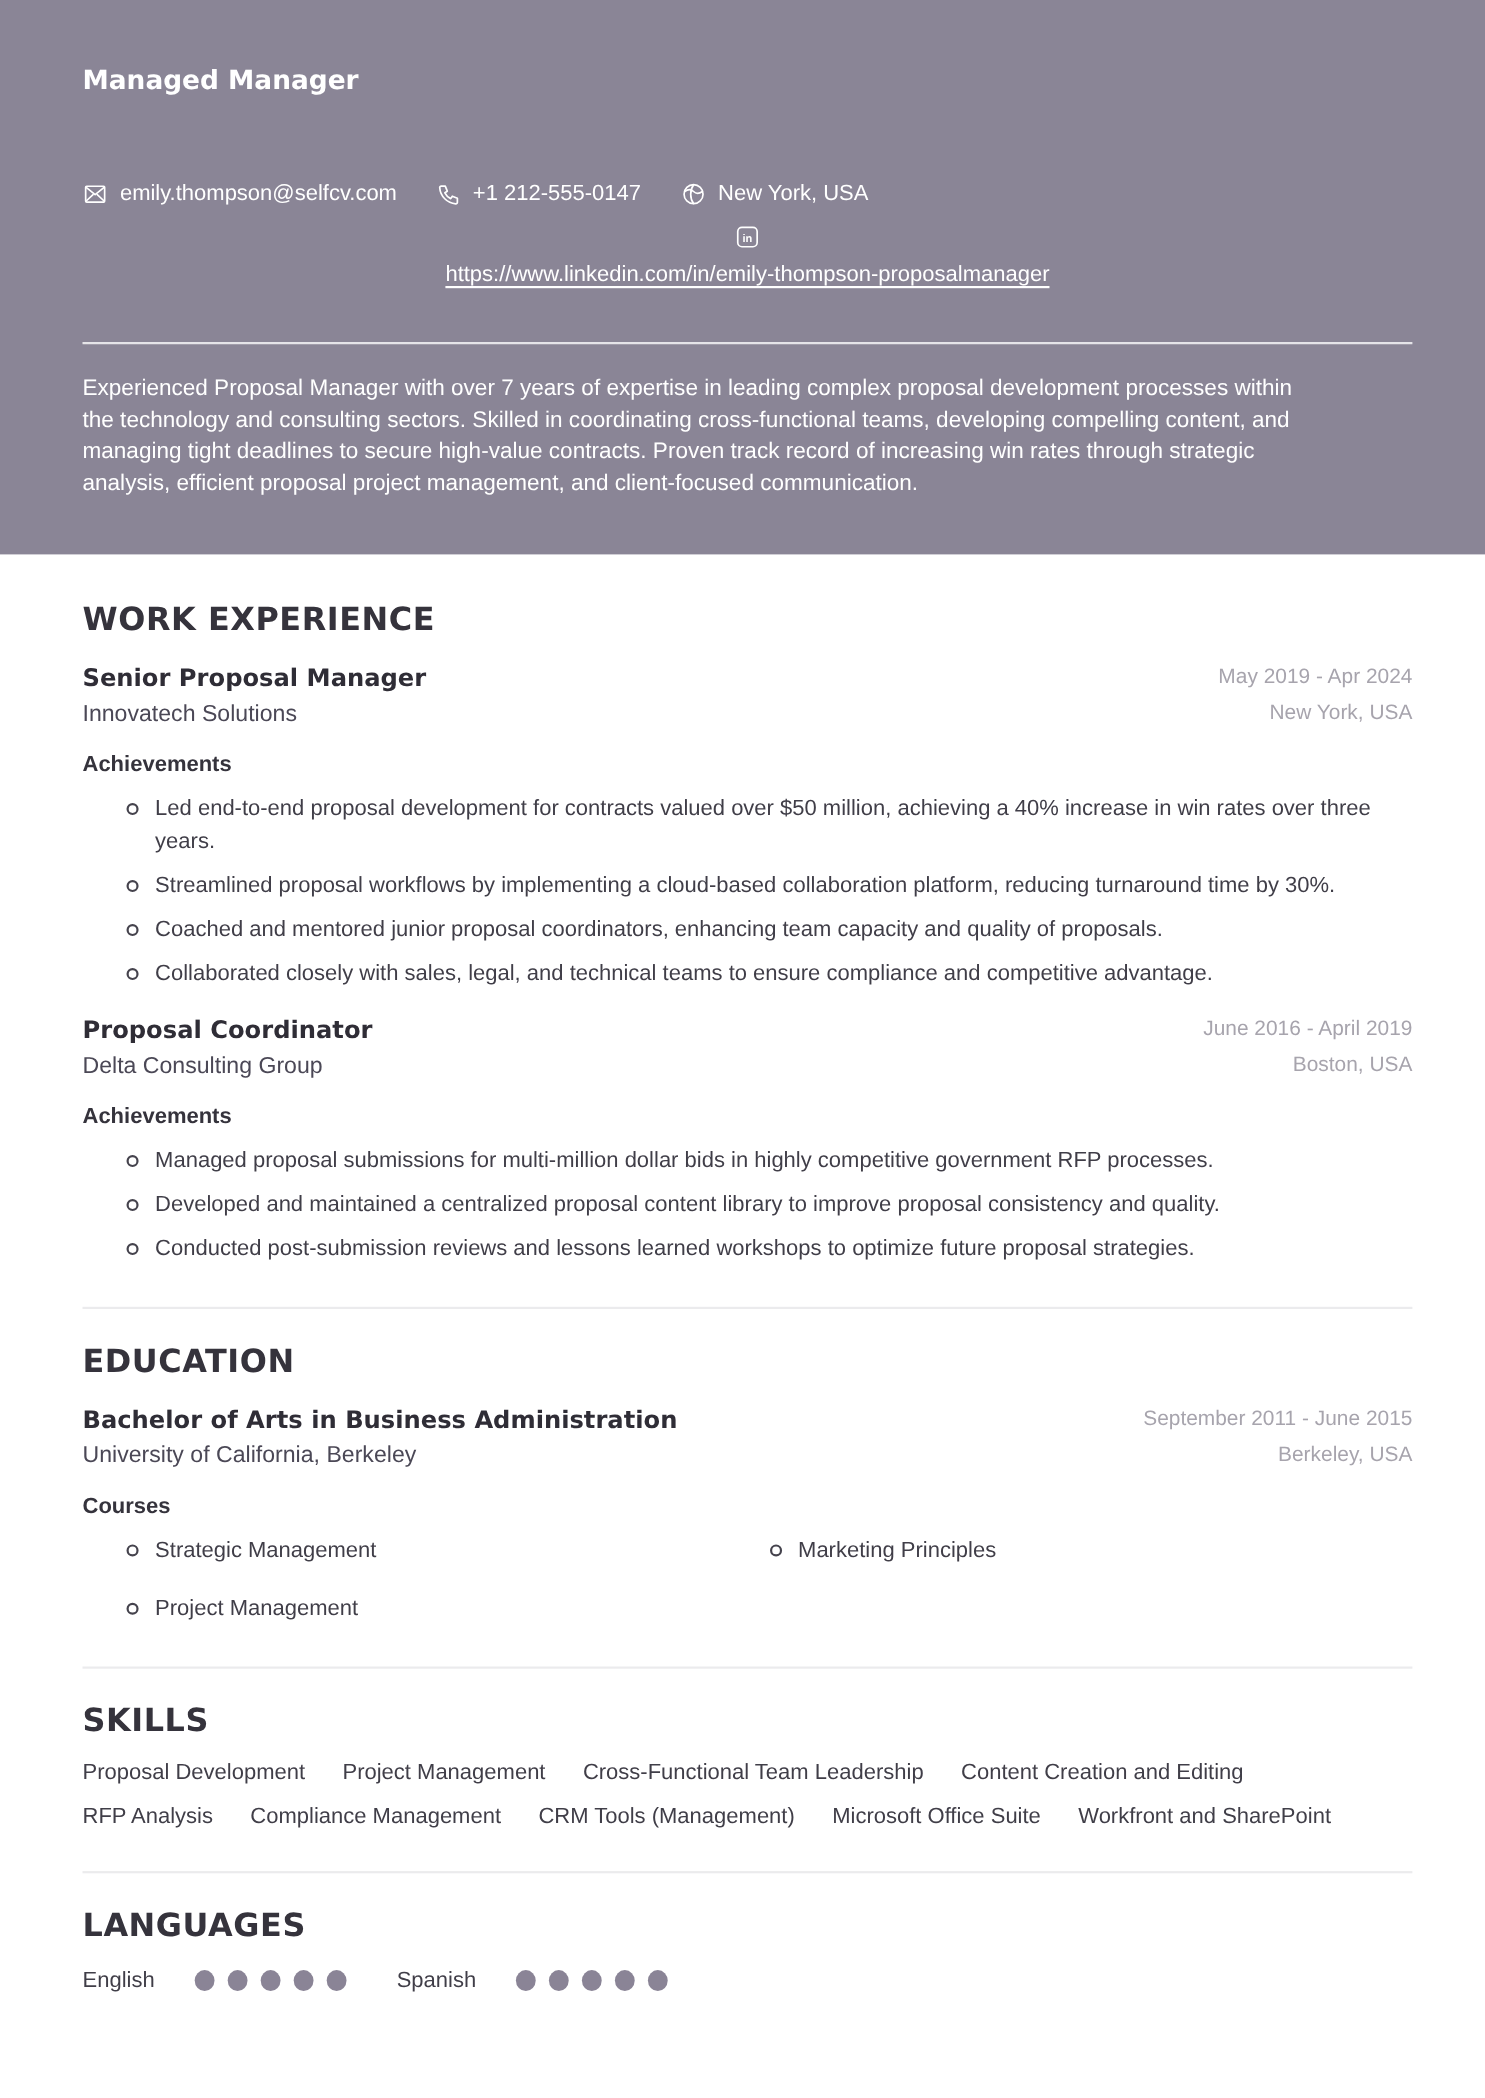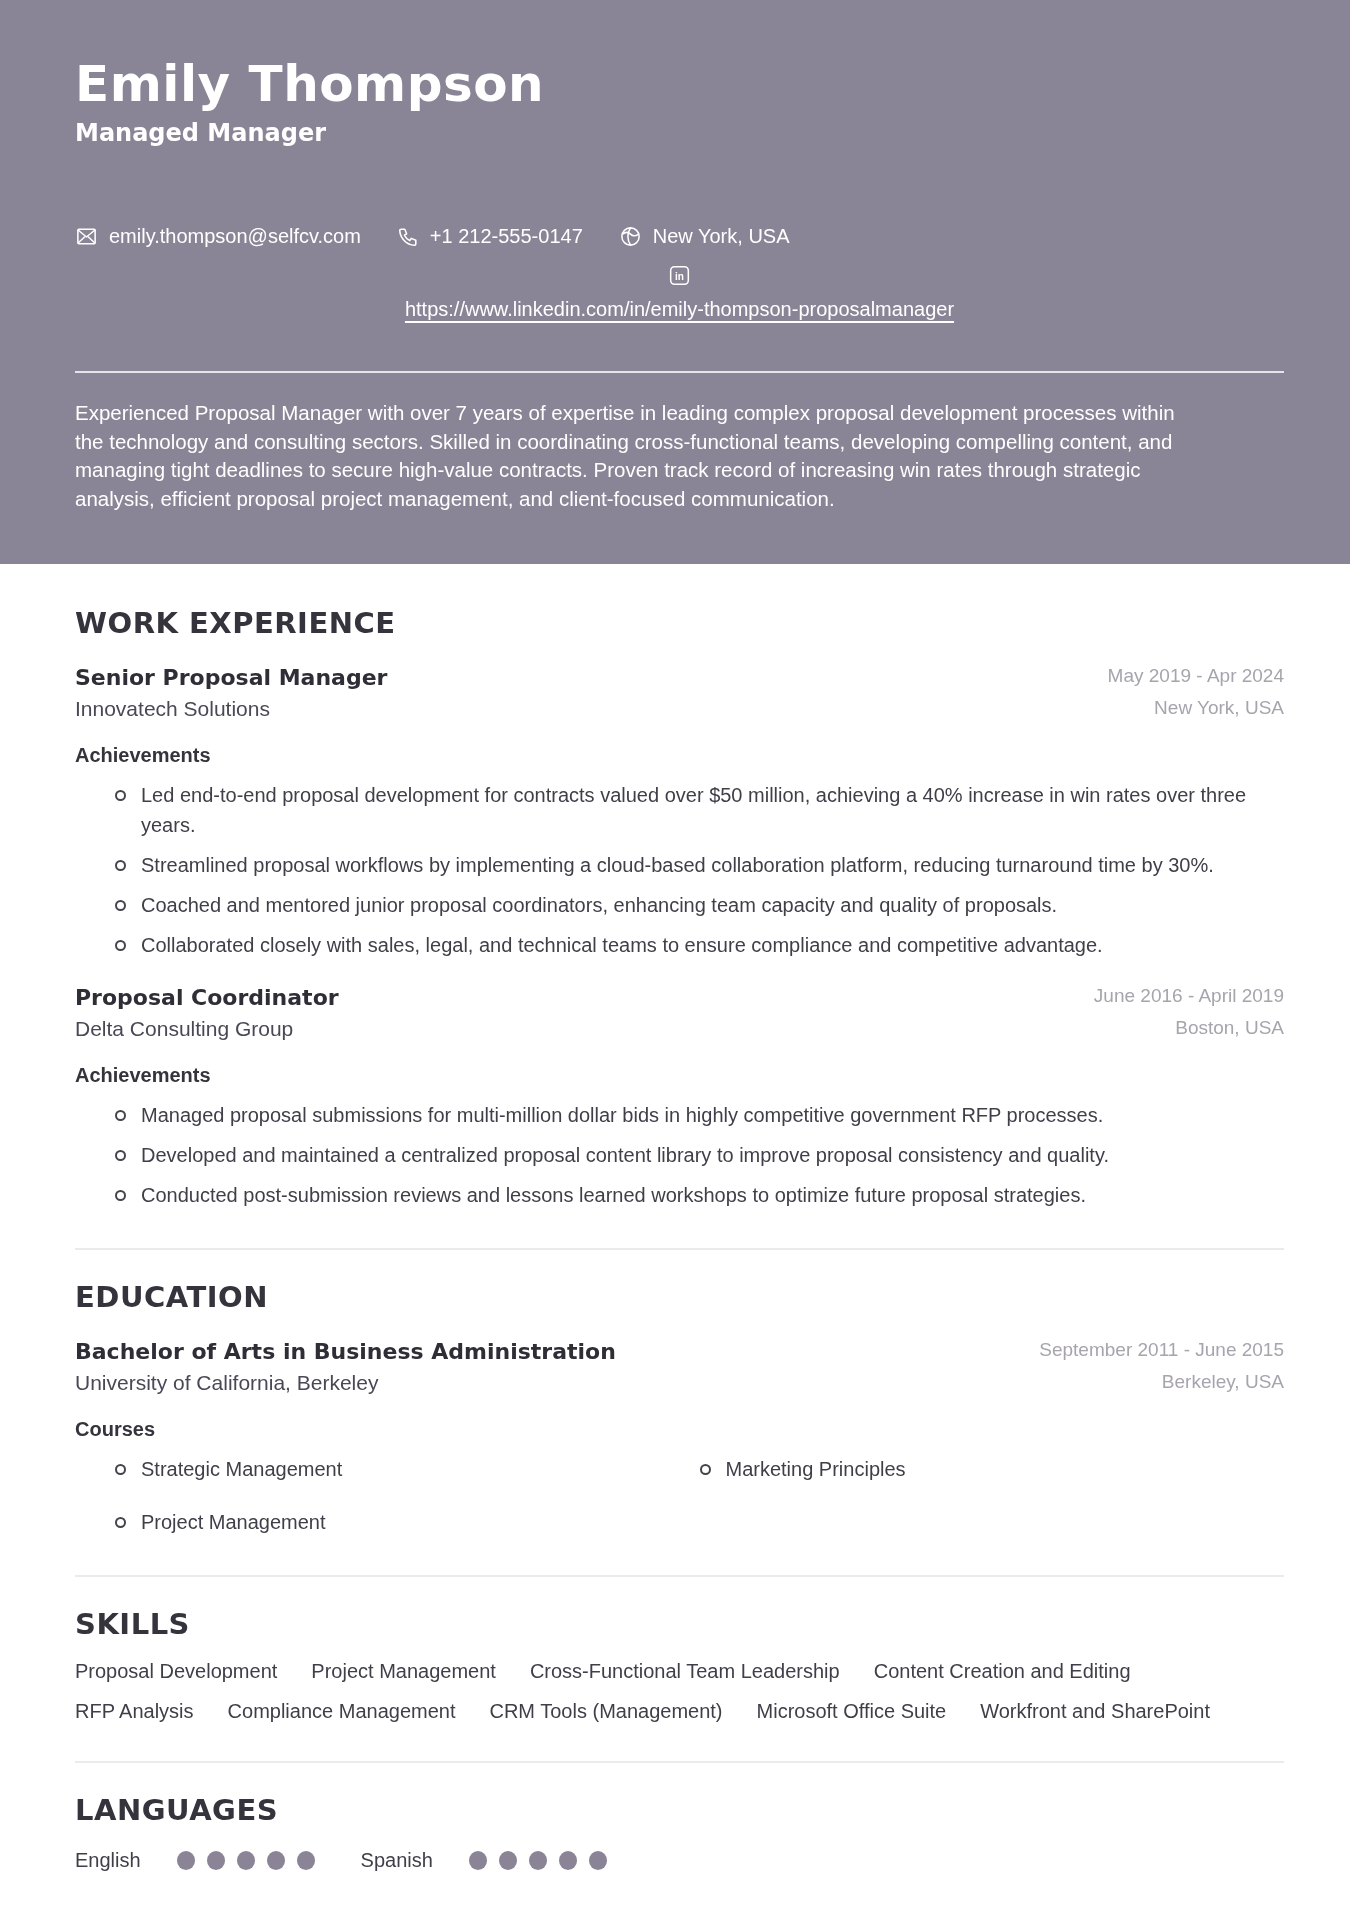--- a/index.html
+++ b/index.html
@@ -37,21 +37,21 @@
     font-family:"DejaVu Sans",sans-serif;
     font-size:29px; font-weight:700; letter-spacing:.5px;
     color:#35333c; margin:0;
   }
   .entry-header { display:flex; justify-content:space-between; align-items:flex-start; margin-top:25px; }
   .entry-title {
     font-family:"DejaVu Sans",sans-serif;
     font-size:22px; font-weight:700; color:#2f2d36;
   }
   .entry-dates { font-size:19px; color:#a7a4ad; white-space:nowrap; }
-  .entry-sub { display:flex; justify-content:space-between; align-items:flex-start; margin-top:7px;gap:36px; }
+  .entry-sub { display:flex; justify-content:space-between; align-items:center; margin-top:7px;gap:36px; }
   .entry-company { font-size:21px; color:#4b4856; }
   .entry-location { font-size:19px; color:#a7a4ad; white-space:nowrap; }
   .subheading { font-size:20px; font-weight:700; color:#35333c; margin-top:23px; }
 
   ul.bullet-list { list-style:none; margin:13px 0 0 0; padding:0 0 0 40px; }
   ul.bullet-list li {
     position:relative; padding-left:26px;
     font-size:20px; line-height:30px; margin-bottom:10px; color:#403e48;
   }
   ul.bullet-list li::before {
@@ -71,21 +71,20 @@
   .lang-item { display:flex; align-items:center; gap:36px; font-size:20px; color:#403e48; }
   .dots { display:flex; gap:12px; }
   .dot { width:18px; height:19px; border-radius:50%; background:#8a8496; }
 </style>
 </head>
 <body>
 
 <div class="page">
 
   <header class="header">
-    <h1 class="name">Emily Thompson</h1>
     <div class="header-title">Managed Manager</div>
 
     <div class="contact-row">
       <div class="contact-item">
         <span class="icon">
           <svg width="23" height="23" viewBox="0 0 24 24" fill="none" stroke="#ffffff" stroke-width="1.6" stroke-linecap="round" stroke-linejoin="round">
             <rect x="3" y="4.5" width="18" height="15" rx="1"></rect>
             <path d="M3.5 5.5l8.5 7 8.5-7"></path>
             <path d="M3.5 18.5l6.5-6M14 12.5l6.5 6"></path>
           </svg>

